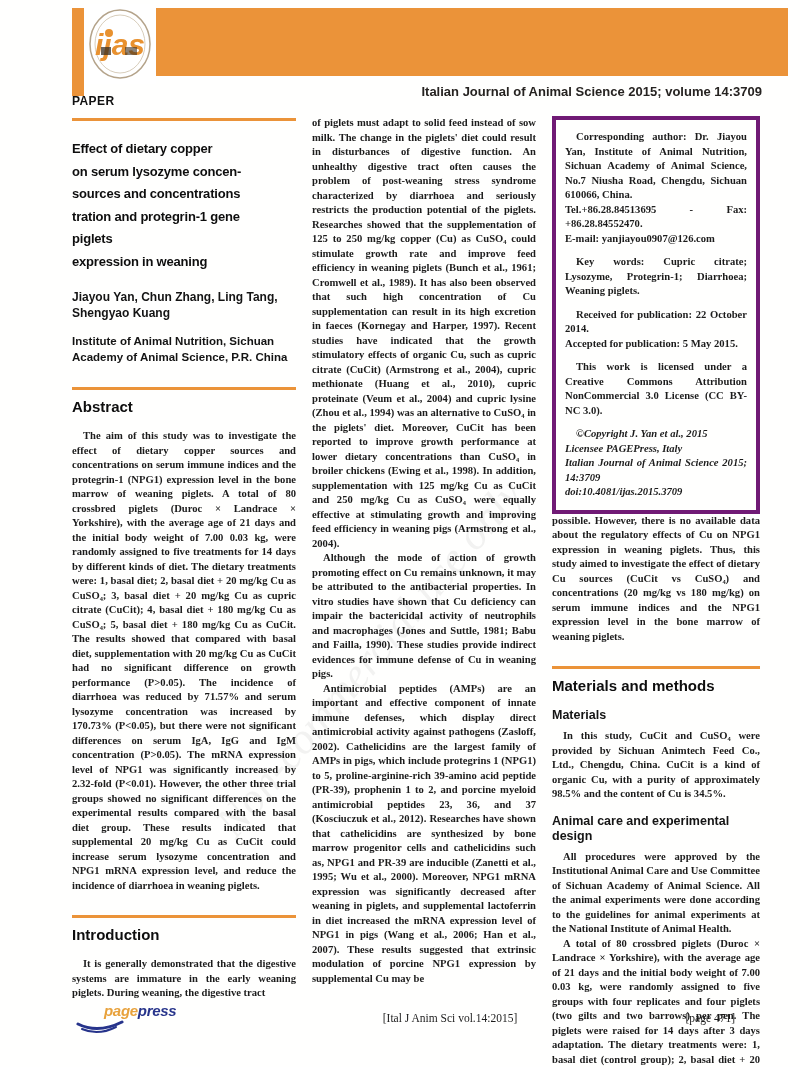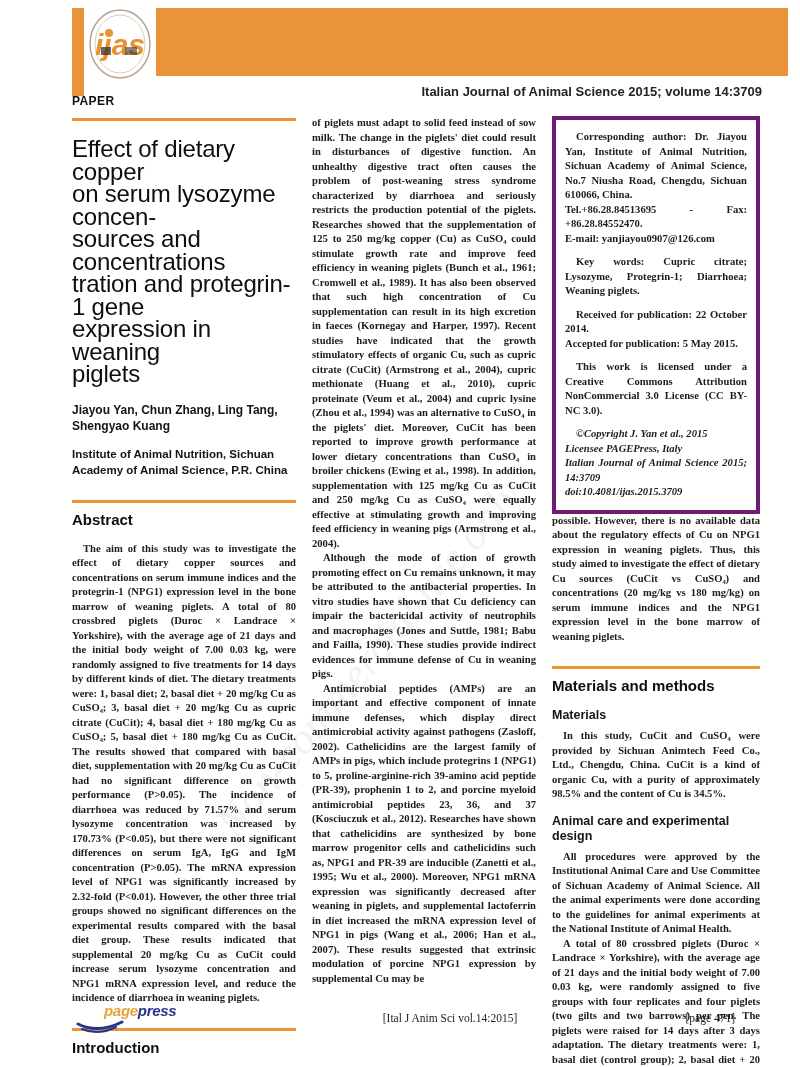--- a/index.html
+++ b/index.html
@@ -14,21 +14,21 @@
             font-weight:bold;font-size:13px;color:#262321;margin-top:44px;}
   
   .content{position:absolute;left:72px;top:92px;width:688px;display:flex;gap:16px;}
   .col{display:block;}
   .col1{width:224px;}
   .col2{width:224px;padding-top:24px;}
   .col3{width:208px;padding-top:24px;}
   .kicker{font-family:"Liberation Sans",sans-serif;font-weight:bold;font-size:12px;
           letter-spacing:.4px;color:#111;margin:2px 0 10px 0;}
   .rule{height:3px;background:#EB9339;border:0;margin:0 0 8px 0;}
-  .title{font-family:"Liberation Sans",sans-serif;font-weight:normal;font-size:24px;
+  .title{font-family:"Liberation Sans",sans-serif;font-weight:bold;font-size:13px;
          line-height:22.5px;color:#0e0e0e;letter-spacing:-.2px;margin-top:17px;}
   .authors{font-family:"Liberation Sans",sans-serif;font-weight:bold;font-size:12px;
            line-height:16px;margin-top:16px;color:#141414;}
   .affiliation{font-family:"Liberation Sans",sans-serif;font-weight:bold;font-size:11.5px;
            line-height:16px;margin-top:12px;color:#141414;}
   .section{margin-top:22px;}
   .h1{font-family:"Liberation Sans",sans-serif;font-weight:bold;font-size:15px;
       color:#0e0e0e;margin:6px 0 14px 0;}
   .h2{font-family:"Liberation Sans",sans-serif;font-weight:bold;font-size:12.5px;
       line-height:15px;color:#141414;margin:12px 0 6px 0;}
@@ -80,22 +80,22 @@
   <div class="content">
 
     <div class="col col1 body">
       <div class="kicker">PAPER</div>
       <hr class="rule">
       <div class="title">
         <div>Effect of dietary copper</div>
         <div>on serum lysozyme concen-</div>
         <div>sources and concentrations</div>
         <div>tration and protegrin-1 gene</div>
+        <div>piglets</div>
         <div>expression in weaning</div>
-        <div>piglets</div>
       </div>
       <div class="authors">Jiayou Yan, Chun Zhang, Ling Tang, Shengyao Kuang</div>
       <div class="affiliation">Institute of Animal Nutrition, Sichuan Academy of Animal Science, P.R. China</div>
 
       <div class="section">
         <hr class="rule">
         <div class="h1">Abstract</div>
         <p>The aim of this study was to investigate the effect of dietary copper sources and concentrations on serum immune indices and the protegrin-1 (NPG1) expression level in the bone marrow of weaning piglets. A total of 80 crossbred piglets (Duroc × Landrace × Yorkshire), with the average age of 21 days and the initial body weight of 7.00 0.03 kg, were randomly assigned to five treatments for 14 days by different kinds of diet. The dietary treatments were: 1, basal diet; 2, basal diet + 20 mg/kg Cu as CuSO₄; 3, basal diet + 20 mg/kg Cu as cupric citrate (CuCit); 4, basal diet + 180 mg/kg Cu as CuSO₄; 5, basal diet + 180 mg/kg Cu as CuCit. The results showed that compared with basal diet, supplementation with 20 mg/kg Cu as CuCit had no significant difference on growth performance (P&gt;0.05). The incidence of diarrhoea was reduced by 71.57% and serum lysozyme concentration was increased by 170.73% (P&lt;0.05), but there were not significant differences on serum IgA, IgG and IgM concentration (P&gt;0.05). The mRNA expression level of NPG1 was significantly increased by 2.32-fold (P&lt;0.01). However, the other three trial groups showed no significant differences on the experimental results compared with the basal diet group. These results indicated that supplemental 20 mg/kg Cu as CuCit could increase serum lysozyme concentration and NPG1 mRNA expression level, and reduce the incidence of diarrhoea in weaning piglets.</p>
       </div>
 

